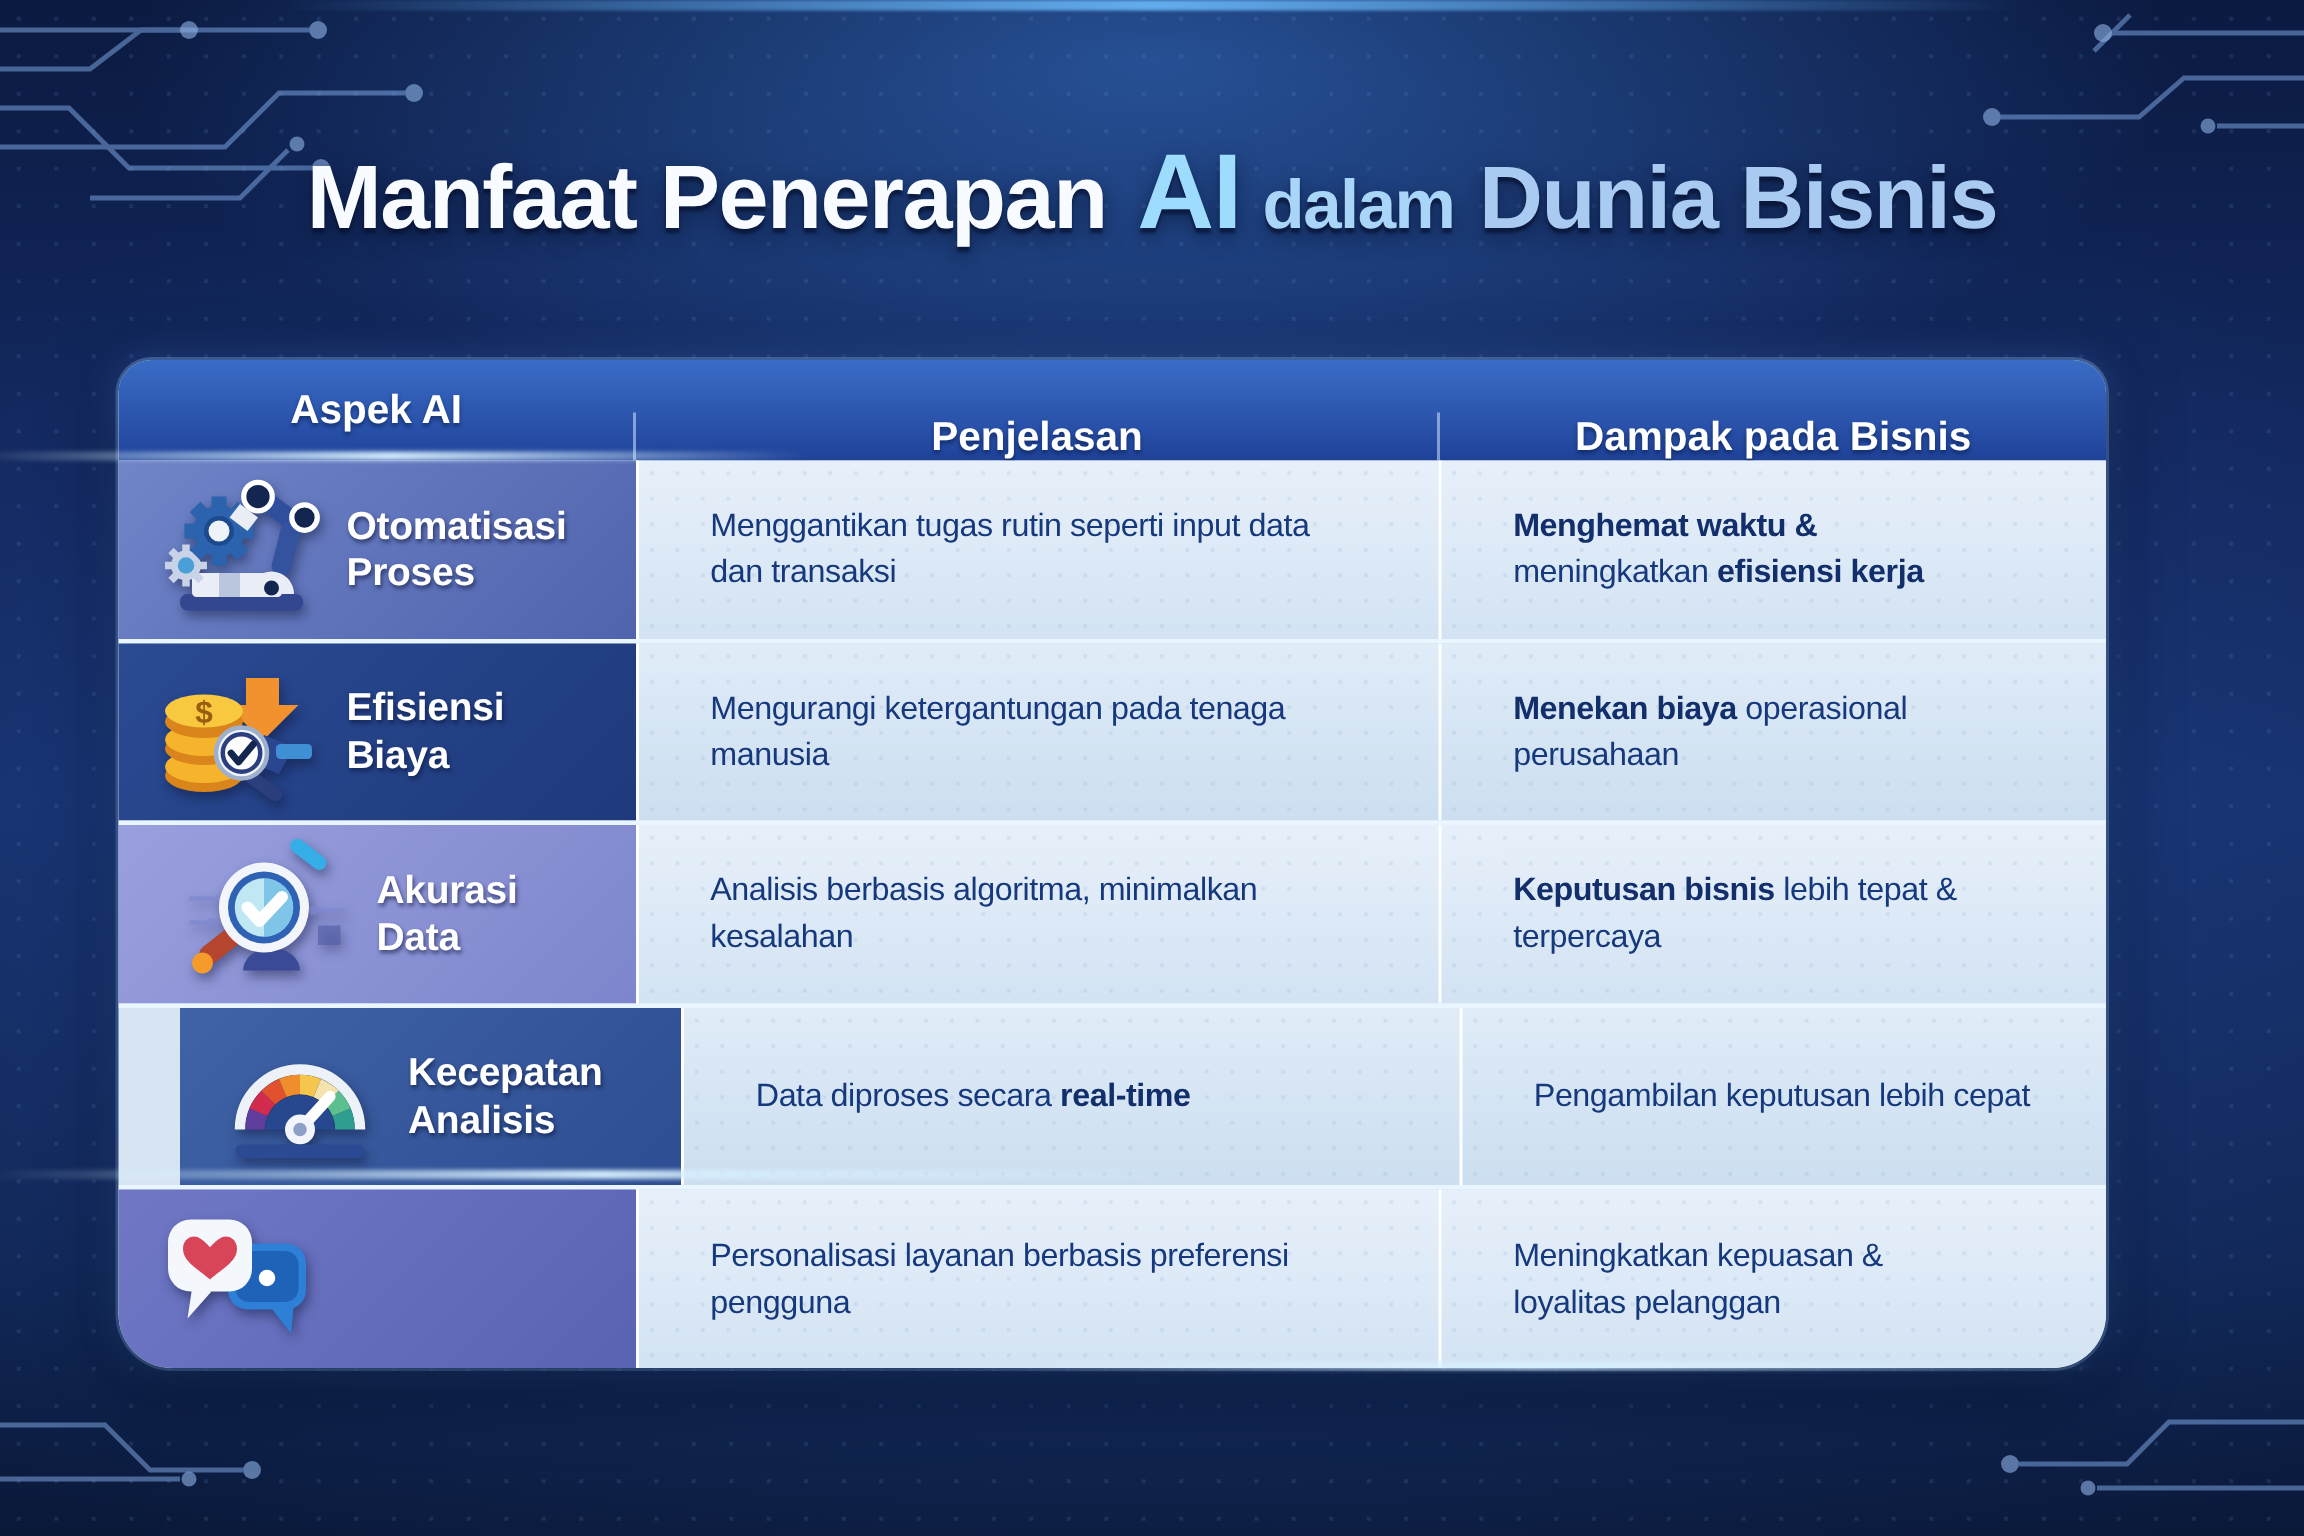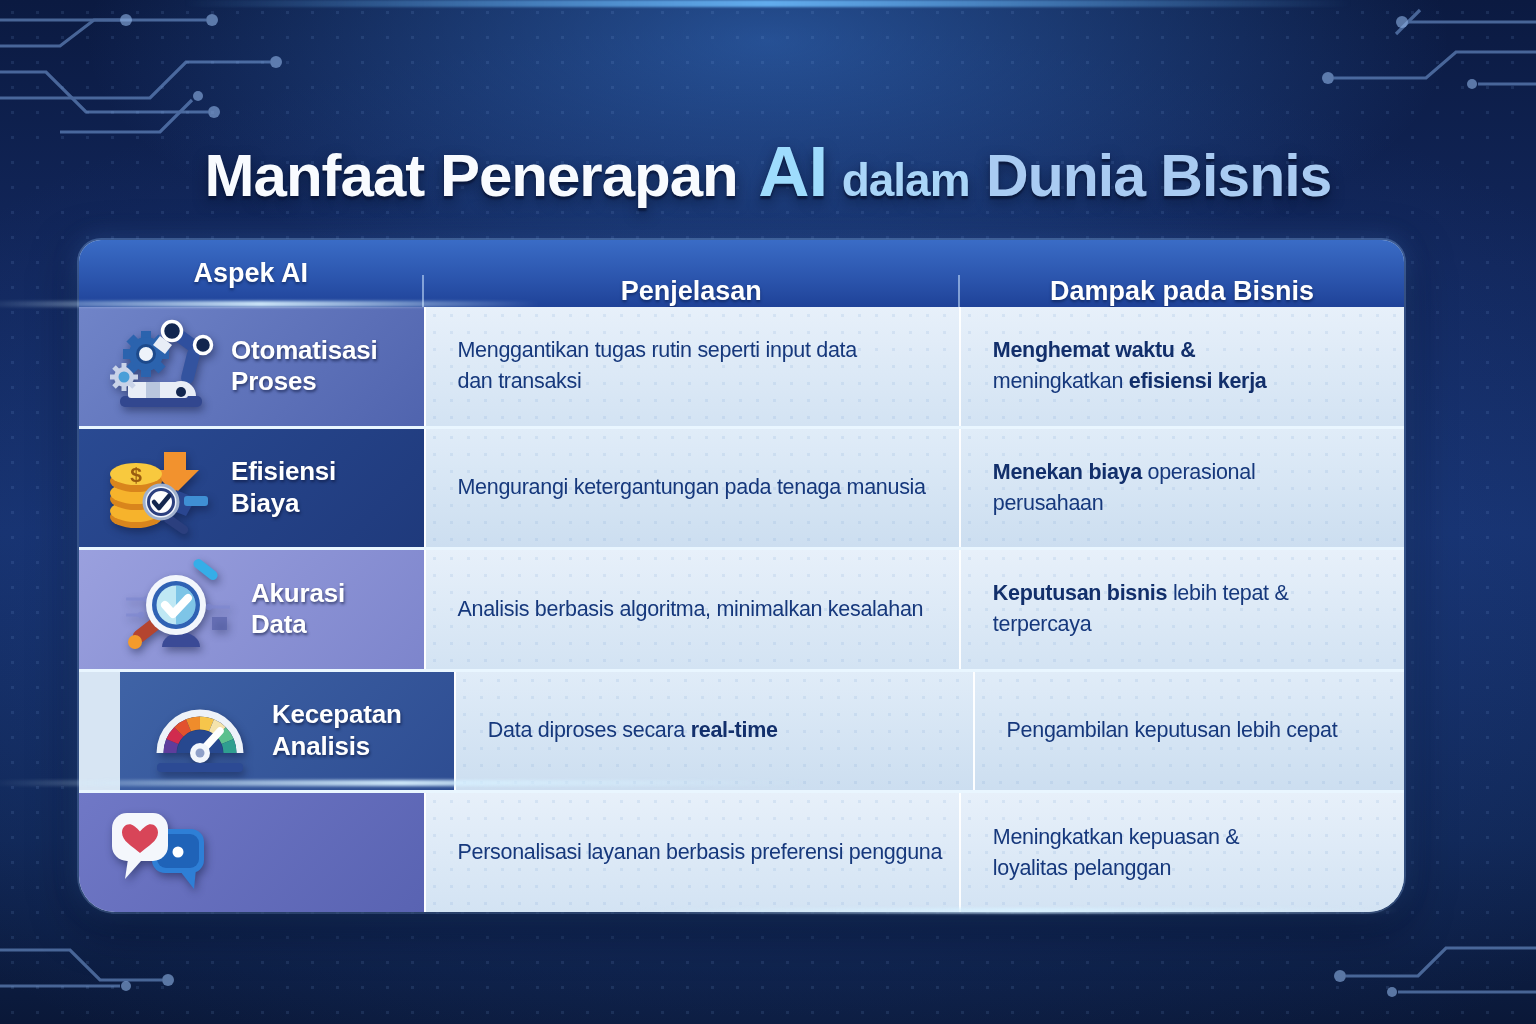--- a/index.html
+++ b/index.html
@@ -18,21 +18,21 @@
   }
   .circuit{position:absolute;inset:0;pointer-events:none;}
   .top-streak{
     position:absolute;top:0;left:12%;width:76%;height:7px;pointer-events:none;
     background:linear-gradient(90deg,transparent,rgba(110,190,255,0.85),transparent);
     filter:blur(1px);
   }
 
   
   .title{
-    position:absolute;top:88px;left:0;width:100%;text-align:center;white-space:nowrap;margin-top:43px;
+    position:absolute;top:88px;left:0;width:100%;text-align:center;white-space:nowrap;
   }
   .title span{display:inline-block;vertical-align:baseline;font-weight:bold;letter-spacing:-1px;
     text-shadow:0 3px 2px rgba(6,16,44,0.65), 0 6px 14px rgba(6,16,44,0.55);}
   .t1{font-size:60px;color:#f8fbff;}
   .t2{font-size:71px;color:#9edcfd;margin:0 10px 0 16px;}
   .t3{font-size:46px;color:#a9d5f8;margin:0 12px 0 0;}
   .t4{font-size:59px;color:#a9cbf2;}
 
   
   .table{
@@ -67,21 +67,21 @@
       linear-gradient(180deg,#e7f0fa 0%, #d3e3f3 100%);
     background-size:17px 17px, 100% 100%;
     border-left:2px solid rgba(255,255,255,0.95);}
   .row:nth-child(even) .light{
     background:
       radial-gradient(rgba(120,160,210,0.16) 1.5px, transparent 1.6px),
       linear-gradient(180deg,#e0ecf8 0%, #ccdef0 100%);
     background-size:17px 17px, 100% 100%;}
   .cell-exp{padding:0 14px 0 32px;}
   .cell-imp{padding:0 8px 0 32px;}
-  .celltext{margin:0;color:#16387c;font-size:21.5px;line-height:1.45;white-space:pre-line;letter-spacing:-0.3px;}
+  .celltext{margin:16px;color:#16387c;font-size:21.5px;line-height:1.45;white-space:pre-line;letter-spacing:-0.3px;}
   .celltext .seg-b{font-weight:bold;color:#122f6b;}
 
   .flare{position:absolute;pointer-events:none;height:6px;
     background:linear-gradient(90deg,transparent,rgba(215,240,255,0.95),transparent);filter:blur(1.5px);}
   .flare1{left:-20px;top:301px;width:560px;}
   .flare2{left:-10px;top:780px;width:820px;}
   .flare3{left:640px;top:908px;width:760px;height:5px;}
 </style>
 </head>
 <body>

